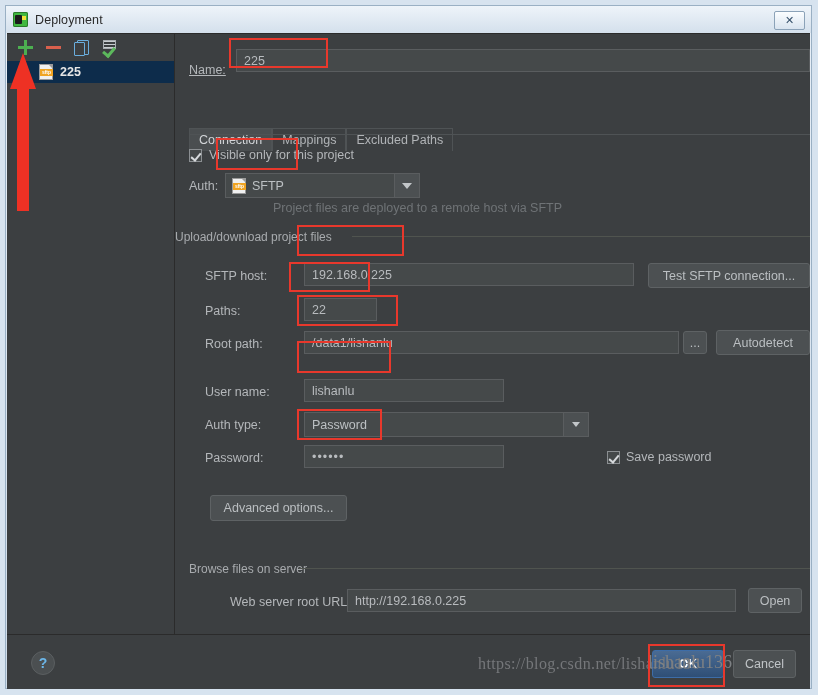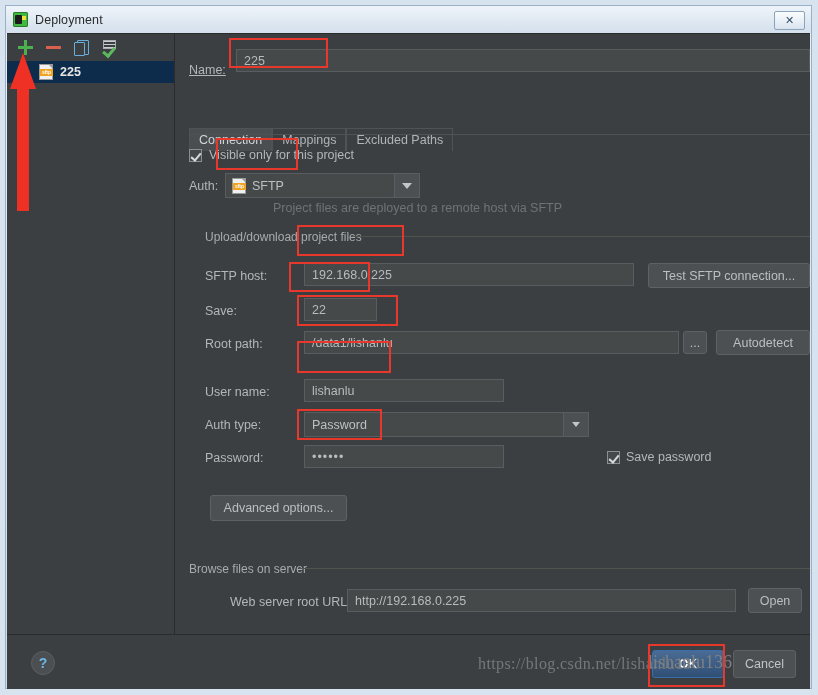--- a/index.html
+++ b/index.html
@@ -264,31 +264,31 @@
         </div>
         <div class="combo" style="position:absolute;left:50px;top:139px;width:195px;">
           <span class="sftp-ico" style="margin-left:6px;margin-right:6px;"></span>
           <span>SFTP</span>
           <span class="arrow-cell">
             <span class="caret"></span>
           </span>
         </div>
         <div class="hint" style="position:absolute;left:50px;top:167px;margin-left:48px;">Project files are deployed to a remote host via SFTP</div>
 
-        <div class="group-title" style="position:absolute;left:30px;top:196px;">Upload/download project files</div>
+        <div class="group-title" style="position:absolute;left:0;top:196px;">Upload/download project files</div>
         <div class="group-line" style="left:177px;top:202px;width:458px;"></div>
 
         <div class="lbl" style="position:absolute;left:30px;top:235px;">
           <span>SFTP host:</span>
         </div>
         <div class="field" style="position:absolute;left:129px;top:229px;width:330px;">192.168.0.225</div>
         <div class="btn" style="position:absolute;left:473px;top:229px;width:162px;">Test SFTP connection...</div>
 
         <div class="lbl" style="position:absolute;left:30px;top:270px;">
-          <span>Save:</span>
+          <span>Paths:</span>
         </div>
         <div class="field" style="position:absolute;left:129px;top:264px;width:73px;">22</div>
 
         <div class="lbl" style="position:absolute;left:30px;top:303px;">
           <span>Root path:</span>
         </div>
         <div class="field" style="position:absolute;left:129px;top:297px;width:375px;">/data1/lishanlu</div>
         <div class="btn" style="position:absolute;left:508px;top:297px;width:24px;height:23px;">...</div>
         <div class="btn" style="position:absolute;left:541px;top:296px;width:94px;">Autodetect</div>
 

